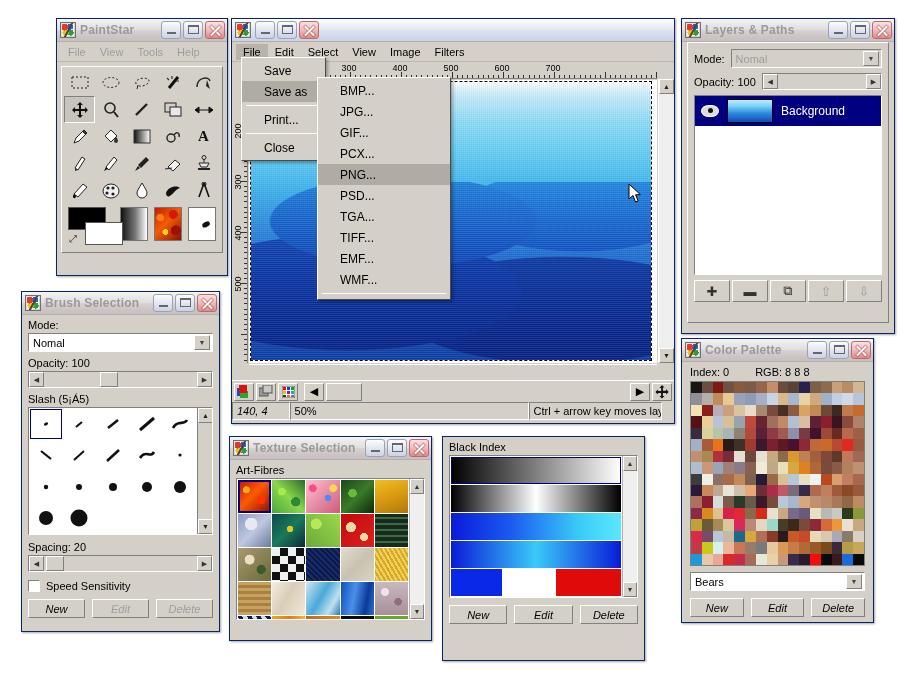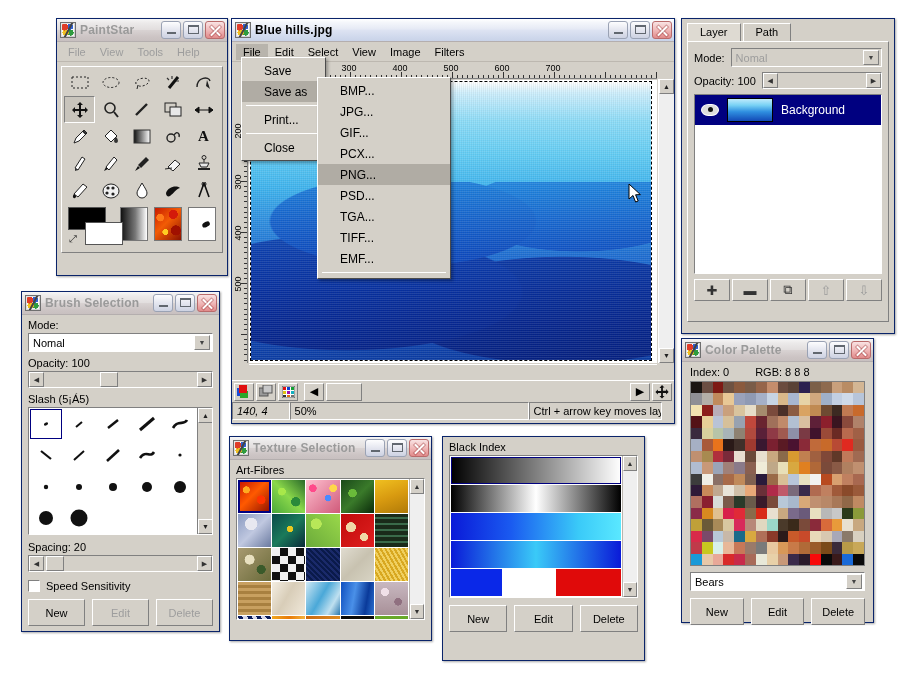--- a/index.html
+++ b/index.html
@@ -388,23 +388,23 @@
   .pal-grid {
     margin: 0 8px; height: 185px;
     display: grid; grid-template-columns: repeat(16, 1fr);
     grid-auto-rows: 1fr;
     border: 1px solid #808080;
   }
   .pal-grid div { width: 100%; height: 100%; }
   .pal-bottom { padding: 6px 8px; }
   .btnrow { display:flex; gap:7px; margin-top:7px; }
   .pbtn {
-    flex:1 1 0; height:27px; background:#d4d0c8;
+    flex:1 1 0; height:19px; background:#d4d0c8;
     border:1px solid #fff; border-right-color:#808080; border-bottom-color:#808080;
-    display:flex;align-items:center;justify-content:center; font-size:11px; color:#000;
+    display:flex;align-items:center;justify-content:center; font-size:11px; color:#000;font-style:italic;
   }
   .pbtn.dim { color:#9d9d9d; }
 
   
   #brush { left: 21px; top: 291px; width: 199px; height: 341px; }
   .bpad { padding: 4px 6px 6px 6px; }
   .brush-grid {
     background:#fff; height:128px; margin-top:2px;
     border:1px solid #808080; border-right-color:#fff;border-bottom-color:#fff;
     position:relative; overflow:hidden;
@@ -656,21 +656,20 @@
       <div class="minisw sw-grad"></div>
       <div class="minisw sw-tex"></div>
       <div class="minisw sw-brush"></div>
     </div>
   </div>
 </div>
 
 <div class="win" id="imgwin">
   <div class="titlebar active">
     <div class="tb-icon"></div>
-    <div class="tb-title">Blue hills.jpg</div>
     <div class="tb-btns">
       <div class="tb-btn btn-min">
           <span></span>
         </div>
       <div class="tb-btn btn-max">
           <span></span>
         </div>
       <div class="tb-btn btn-close">
           <span class="a"></span>
           <span class="b"></span>
@@ -914,34 +913,47 @@
   <div class="menupop" id="savemenu">
     <div class="mpitem">BMP...</div>
     <div class="mpitem">JPG...</div>
     <div class="mpitem">GIF...</div>
     <div class="mpitem">PCX...</div>
     <div class="mpitem hl">PNG...</div>
     <div class="mpitem">PSD...</div>
     <div class="mpitem">TGA...</div>
     <div class="mpitem">TIFF...</div>
     <div class="mpitem">EMF...</div>
+    <div class="mpitem">WMF...</div>
     <div class="mpsep"></div>
   </div>
 
   <div class="cursor">
     <svg width="14" height="21">
         <path d="M1 1 L1 16 L5 12.5 L7.6 19 L10.2 18 L7.6 11.8 L12.4 11.6 Z" fill="#fff" stroke="#000" stroke-width="1"></path>
       </svg>
   </div>
 </div>
 
 <div class="win" id="layers">
-  <div class="tabs">
-    <div class="tab sel">Layer</div>
-    <div class="tab">Path</div>
+  <div class="titlebar">
+    <div class="tb-icon"></div>
+    <div class="tb-title">Layers &amp; Paths</div>
+    <div class="tb-btns">
+      <div class="tb-btn btn-min">
+          <span></span>
+        </div>
+      <div class="tb-btn btn-max">
+          <span></span>
+        </div>
+      <div class="tb-btn btn-close">
+          <span class="a"></span>
+          <span class="b"></span>
+        </div>
+    </div>
   </div>
   <div class="tabpane">
     <div class="fieldrow">
       <div class="lbl">Mode:</div>
       <div class="combo">
         <span>Nomal</span>
         <span class="cbtn">▼</span>
       </div>
     </div>
     <div class="fieldrow">

